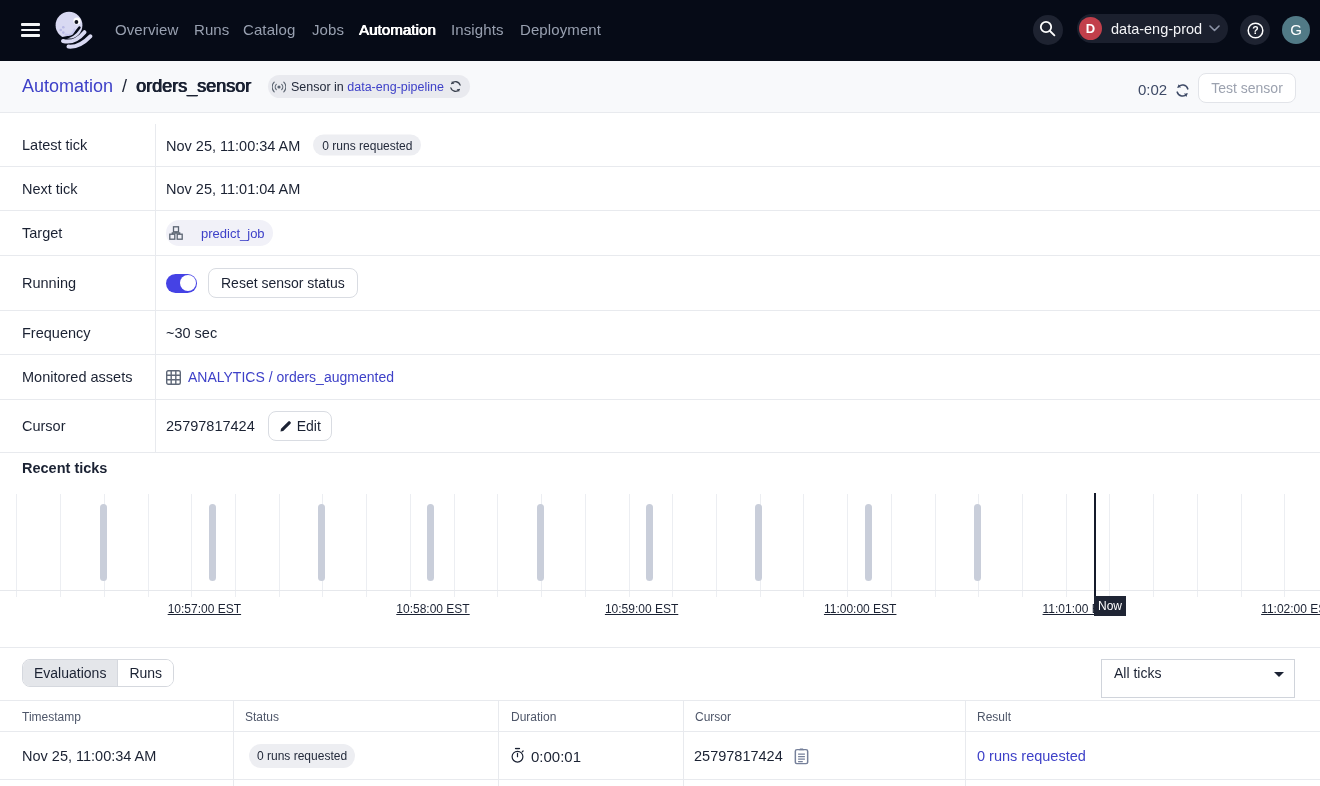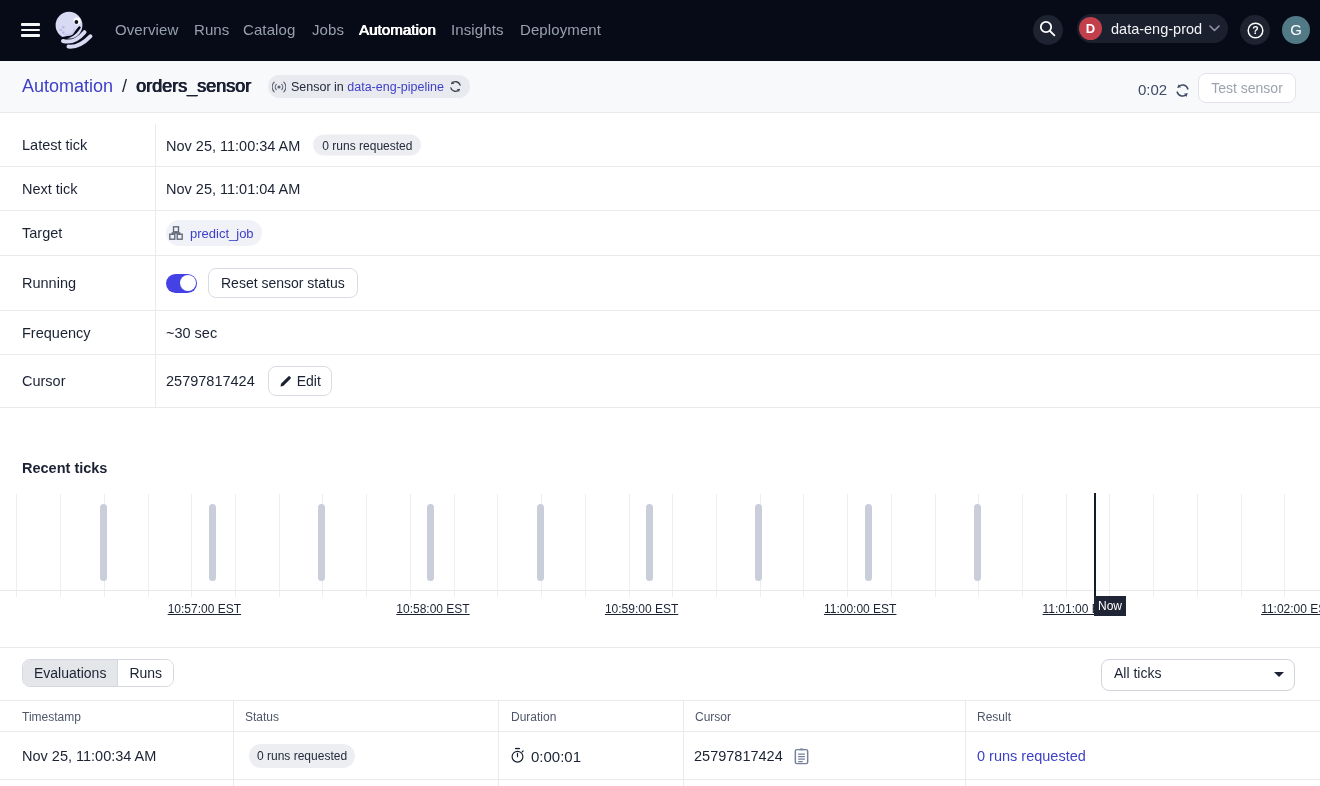--- a/index.html
+++ b/index.html
@@ -32,21 +32,21 @@
 #hrefresh { position:absolute; left:1175px; top:83px; }
 #testbtn { position:absolute; left:1198px; top:73px; width:98px; height:30px; border:1px solid #E2E4E9; border-radius:8px; background:#fff; color:#9CA2AF; font-size:14px; text-align:center; line-height:28px; }
 
 
 #details { position:absolute; left:0; top:124px; width:1320px; }
 .drow { position:relative; width:1320px; border-bottom:1px solid #E8EAEE; }
 .drow .lbl { position:absolute; left:22px; top:50%; transform:translateY(-50%); font-size:14.5px; color:#1B2233; }
 .drow .vline { position:absolute; left:155px; top:0; bottom:0; width:1px; background:#E8EAEE; }
 .drow .val { position:absolute; left:166px; top:50%; transform:translateY(-50%); font-size:14.5px; color:#1B2233; display:flex; align-items:center; }
 .pill { display:inline-flex; align-items:center; height:21px; border-radius:11px; background:#EDEEF2; font-size:12px; color:#232A3B; padding:0 9px; }
-.tagpill { display:inline-flex; align-items:center; height:26px; border-radius:13px; background:#F1F1F8; font-size:13px; padding:0 8px 0 3px; gap:7px; }
+.tagpill { display:inline-flex; align-items:center; height:26px; border-radius:13px; background:#F1F1F8; font-size:13px; padding:0 8px 0 3px; gap:18px; }
 .tagpill a { color:#3E41C8; text-decoration:none; }
 .ilink { color:#3E41C8; text-decoration:none; font-size:14px; }
 .btn { display:inline-flex; align-items:center; justify-content:center; height:30px; border:1px solid #D9DCE2; border-radius:8px; background:#fff; font-size:14px; color:#1B2233; }
 #toggle { position:relative; width:31px; height:19px; border-radius:10px; background:#4542E5; }
 #toggle .knob { position:absolute; right:1.5px; top:1.5px; width:16px; height:16px; border-radius:50%; background:#fff; }
 
 
 #rt-title { position:absolute; left:22px; top:460px; font-size:14.5px; font-weight:700; color:#1B2233; }
 #chart { position:absolute; left:0; top:493px; width:1320px; height:160px; }
 #chart .grid { position:absolute; top:1px; width:1px; height:103px; background:#ECEEF2; }
@@ -54,21 +54,21 @@
 #chart .bar { position:absolute; top:11px; width:7px; height:77px; border-radius:3.5px; background:#C9CEDA; }
 #chart .tlabel { position:absolute; top:109px; width:120px; text-align:center; font-size:12px; color:#1B2233;text-decoration:underline; }
 #nowline { position:absolute; left:1094px; top:0px; width:2px; height:112px; background:#151B2B; }
 #nowbox { position:absolute; left:1094px; top:103px; width:32px; height:20px; background:#1F2534; color:#fff; font-size:12px; text-align:center; line-height:20px; }
 
 
 #bottom { position:absolute; left:0; top:647px; width:1320px; height:139px; border-top:1px solid #E8EAEE; }
 #seg { position:absolute; left:22px; top:11px; height:28px; display:flex; border:1px solid #D5D8DE; border-radius:8px; overflow:hidden; background:#fff; }
 #seg .s1 { padding:0 11px; line-height:26px; font-size:14px; color:#1B2233; background:#E4E6EA; border-right:1px solid #D5D8DE; }
 #seg .s2 { padding:0 11px; line-height:26px; font-size:14px; color:#1B2233; background:#fff; }
-#allticks { position:absolute; left:1101px; top:11px; width:194px; height:32px; border:1px solid #D0D4DB; border-radius:8px; background:#fff; font-size:14px; color:#1B2233; line-height:27px; padding-left:12px; }
+#allticks { position:absolute; left:1101px; top:11px; width:194px; height:39px; border:1px solid #D0D4DB; border-radius:0; background:#fff; font-size:14px; color:#1B2233; line-height:27px; padding-left:12px; }
 #allticks .car { position:absolute; right:10px; top:12px; width:0; height:0; border-left:5px solid transparent; border-right:5px solid transparent; border-top:5px solid #1B2233; }
 #thead { position:absolute; left:0; top:52px; width:1320px; height:32px; border-top:1px solid #E8EAEE; border-bottom:1px solid #E8EAEE; }
 .th { position:absolute; top:9px; font-size:12px; color:#4E5669; }
 .colline { position:absolute; top:52px; bottom:0; width:1px; background:#E8EAEE; }
 #trow { position:absolute; left:0; top:84px; width:1320px; height:48px; border-bottom:1px solid #E8EAEE; }
 .td { position:absolute; top:50%; transform:translateY(-50%); font-size:14.5px; color:#1B2233; display:flex; align-items:center; }
 </style>
 </head>
 <body>
 <div id="app">
@@ -174,20 +174,31 @@
           <span id="toggle">
             <span class="knob"></span>
           </span>
         <span class="btn" style="margin-left:11px; padding:0 12px;">Reset sensor status</span>
         </div>
     </div>
     <div class="drow" style="height:44px;">
       <div class="lbl">Frequency</div>
         <div class="vline"></div>
       <div class="val">~30 sec</div>
+    </div>
+    <div class="drow" style="height:45px;">
+      <div class="lbl">Monitored assets</div>
+        <div class="vline"></div>
+      <div class="val">
+        <svg width="15" height="15" viewBox="0 0 15 15" style="margin-right:7px;">
+          <rect x="0.7" y="0.7" width="13.6" height="13.6" rx="1.5" fill="none" stroke="#5F6878" stroke-width="1.4"></rect>
+          <path d="M0.7 5.2 H14.3 M0.7 9.8 H14.3 M5.2 0.7 V14.3 M9.8 0.7 V14.3" stroke="#5F6878" stroke-width="1.4"></path>
+        </svg>
+        <a class="ilink">ANALYTICS / orders_augmented</a>
+        </div>
     </div>
     <div class="drow" style="height:53px;">
       <div class="lbl">Cursor</div>
         <div class="vline"></div>
       <div class="val">25797817424
         <span class="btn" style="margin-left:13px; padding:0 10px; gap:5px;">
           <svg width="13" height="13" viewBox="0 0 13 13">
             <path d="M1.5 11.5 L2 8.8 L9.3 1.5 a1.1 1.1 0 0 1 1.6 0 l0.6 0.6 a1.1 1.1 0 0 1 0 1.6 L4.2 11 Z" fill="#1B2233"></path>
           </svg>
           Edit</span></div>

